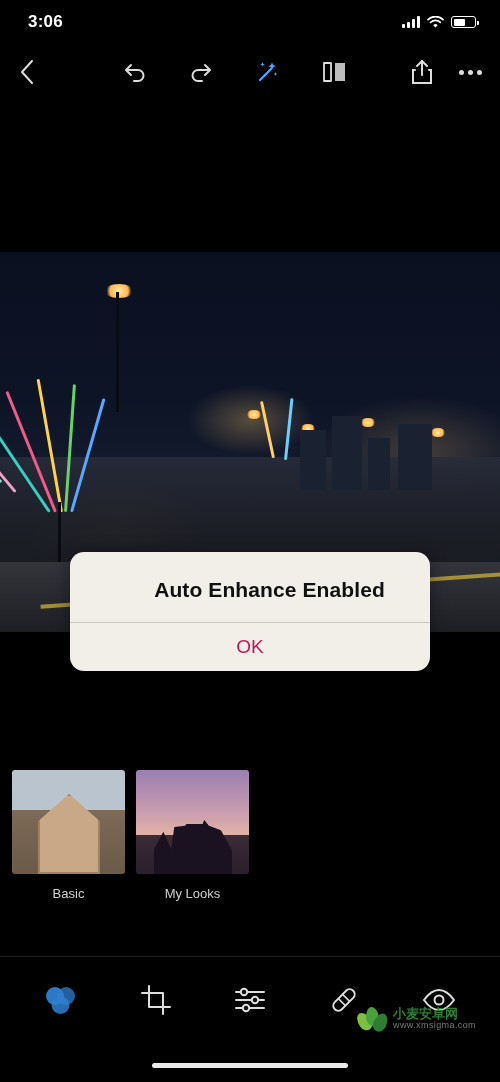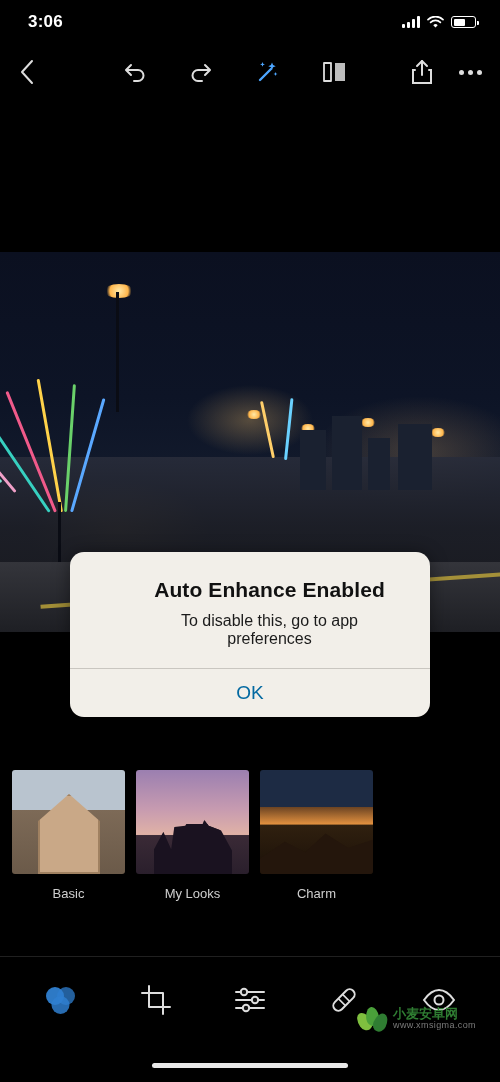--- a/index.html
+++ b/index.html
@@ -82,21 +82,21 @@
     position:absolute; left:70px; top:452px; width:360px;
     background:#f2efe9; border-radius:14px; overflow:hidden;
     box-shadow: 0 2px 18px rgba(0,0,0,.45);
     text-align:center;
   }
   .alert-body { padding: 26px 36px 20px; margin-left: 39px; }
   .alert-title { font-size: 21px; font-weight: bold; color:#111; letter-spacing:.1px; }
   .alert-msg { font-size: 16px; color:#1b1b1b; margin-top: 10px; }
   .alert-sep { height:1px; background:#c9c6c0; }
   .alert-btn {
-    height:48px; line-height:48px; font-size:19px; color:#0369a1;
+    height:48px; line-height:48px; font-size:19px; color:#be185d;
     cursor:pointer; user-select:none;
   }
 
   
   .presets {
     position:absolute; left:0; right:0; bottom:160px; height:160px;
     display:flex; align-items:flex-start; gap:11px; padding: 8px 12px 0;
     overflow:hidden;
   }
   .preset { width: 113px; flex: 0 0 113px; }
@@ -270,40 +270,35 @@
       <div class="bldg" style="left:398px;top:172px;width:34px;height:66px;"></div>
       <div class="lightstreak" style="left:272px;top:148px;height:58px;background:#ffcf6a;transform:rotate(-12deg)"></div>
       <div class="lightstreak" style="left:284px;top:146px;height:62px;background:#6ad1ff;transform:rotate(6deg)"></div>
       <div class="road"></div>
     </div>
 
     <div class="overlay">
       <div class="alert">
         <div class="alert-body">
           <div class="alert-title">Auto Enhance Enabled</div>
-          <div class="alert-msg">To disable this, go to app preferences</div>
         </div>
         <div class="alert-sep"></div>
         <div class="alert-btn">OK</div>
       </div>
     </div>
   </div>
 
   <div class="presets">
     <div class="preset">
       <div class="thumb th-basic"></div>
       <div class="label">Basic</div>
     </div>
     <div class="preset">
       <div class="thumb th-mylooks"></div>
       <div class="label">My Looks</div>
-    </div>
-    <div class="preset">
-      <div class="thumb th-charm"></div>
-      <div class="label">Charm</div>
     </div>
   </div>
 
   <div class="bottombar">
     <div class="tool">
       <span class="icon">
         <svg width="38" height="32" viewBox="0 0 38 32">
           <circle cx="13" cy="12" r="9" fill="#2f7fd0" opacity=".95"></circle>
           <circle cx="24" cy="12" r="9" fill="#2f7fd0" opacity=".75"></circle>
           <circle cx="18.5" cy="21" r="9" fill="#2f7fd0" opacity=".85"></circle>

